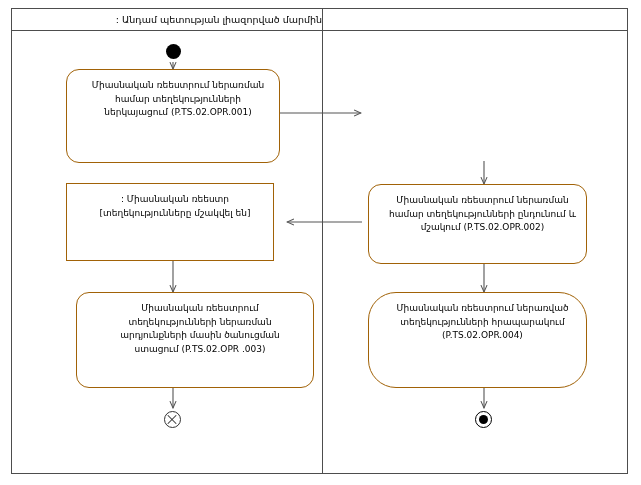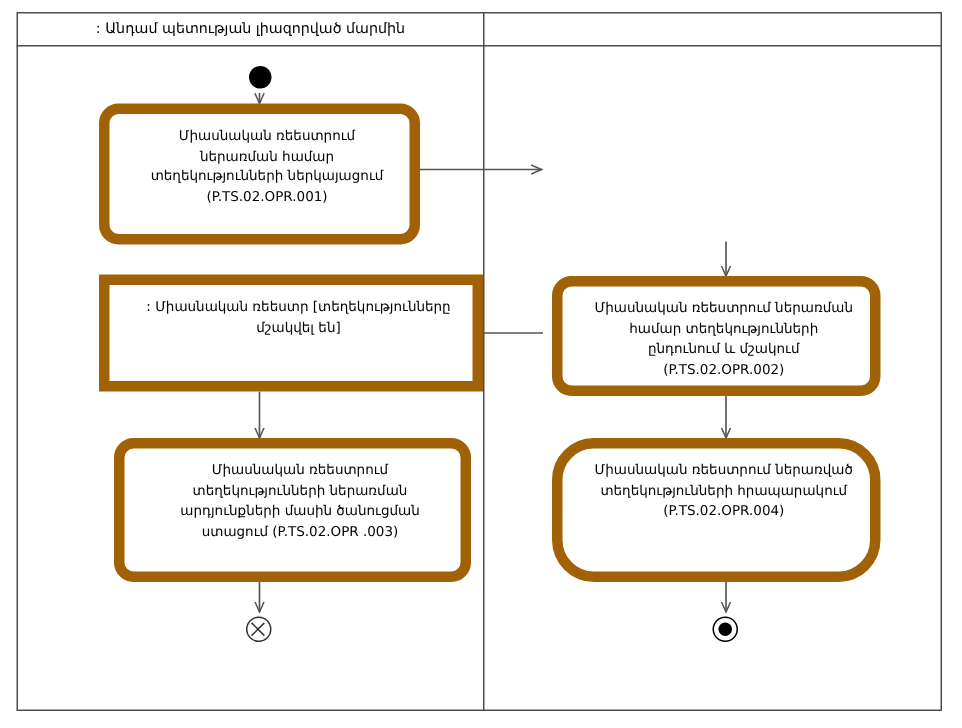--- a/index.html
+++ b/index.html
@@ -44,34 +44,34 @@
     top: 8px;
     width: 0;
     height: 466px;
     border-left: 1px solid #4d4d4d;
   }
   .lane-title {
     position: absolute;
     top: 8px;
     height: 23px;
     line-height: 23px;
-    text-align: center;
+    text-align: right;
     font-size: 9.5px;
     color: #000000;
     white-space: nowrap;
     overflow: hidden;
   }
   .lane-title.left  { left: 12px;  width: 310px; }
   .lane-title.right { left: 323px; width: 305px; font-size: 7.5px; }
 
   
   .node {
     position: absolute;
     box-sizing: border-box;
-    border: 7px solid #a16207;
+    border: 1px solid #a16207;
     background: #ffffff;
     display: flex;
     align-items: flex-start;
     justify-content: center;
     text-align: center;
     font-size: 9px;
     line-height: 13.5px;
     color: #000000;
     padding: 9px 10px 6px 20px;
   }
@@ -178,21 +178,21 @@
     </g>
   </svg>
 
   <div class="initial-node" style="left:166px; top:44px;"></div>
 
   <div class="node action" style="left:66px; top:69px; width:214px; height:94px;">Միասնական ռեեստրում ներառման համար տեղեկությունների ներկայացում (P.TS.02.OPR.001)</div>
 
 
   <div class="node action" style="left:368px; top:184px; width:219px; height:80px;">Միասնական ռեեստրում ներառման համար տեղեկությունների ընդունում և մշակում (P.TS.02.OPR.002)</div>
 
-  <div class="node object" style="left:66px; top:183px; width:256px; height:78px;">: Միասնական ռեեստր [տեղեկությունները մշակվել են]</div>
+  <div class="node object" style="left:66px; top:183px; width:208px; height:78px;">: Միասնական ռեեստր [տեղեկությունները մշակվել են]</div>
 
   <div class="node action" style="left:76px; top:292px; width:238px; height:96px;">Միասնական ռեեստրում տեղեկությունների ներառման արդյունքների մասին ծանուցման ստացում (P.TS.02.OPR .003)</div>
 
   <div class="node action" style="left:368px; top:292px; width:219px; height:96px;border-radius:28px;">Միասնական ռեեստրում ներառված տեղեկությունների հրապարակում (P.TS.02.OPR.004)</div>
 
   <div class="flow-final-node" style="left:164px; top:411px;"></div>
 
   <div class="final-node" style="left:475px; top:411px;"></div>
 
 </div>

